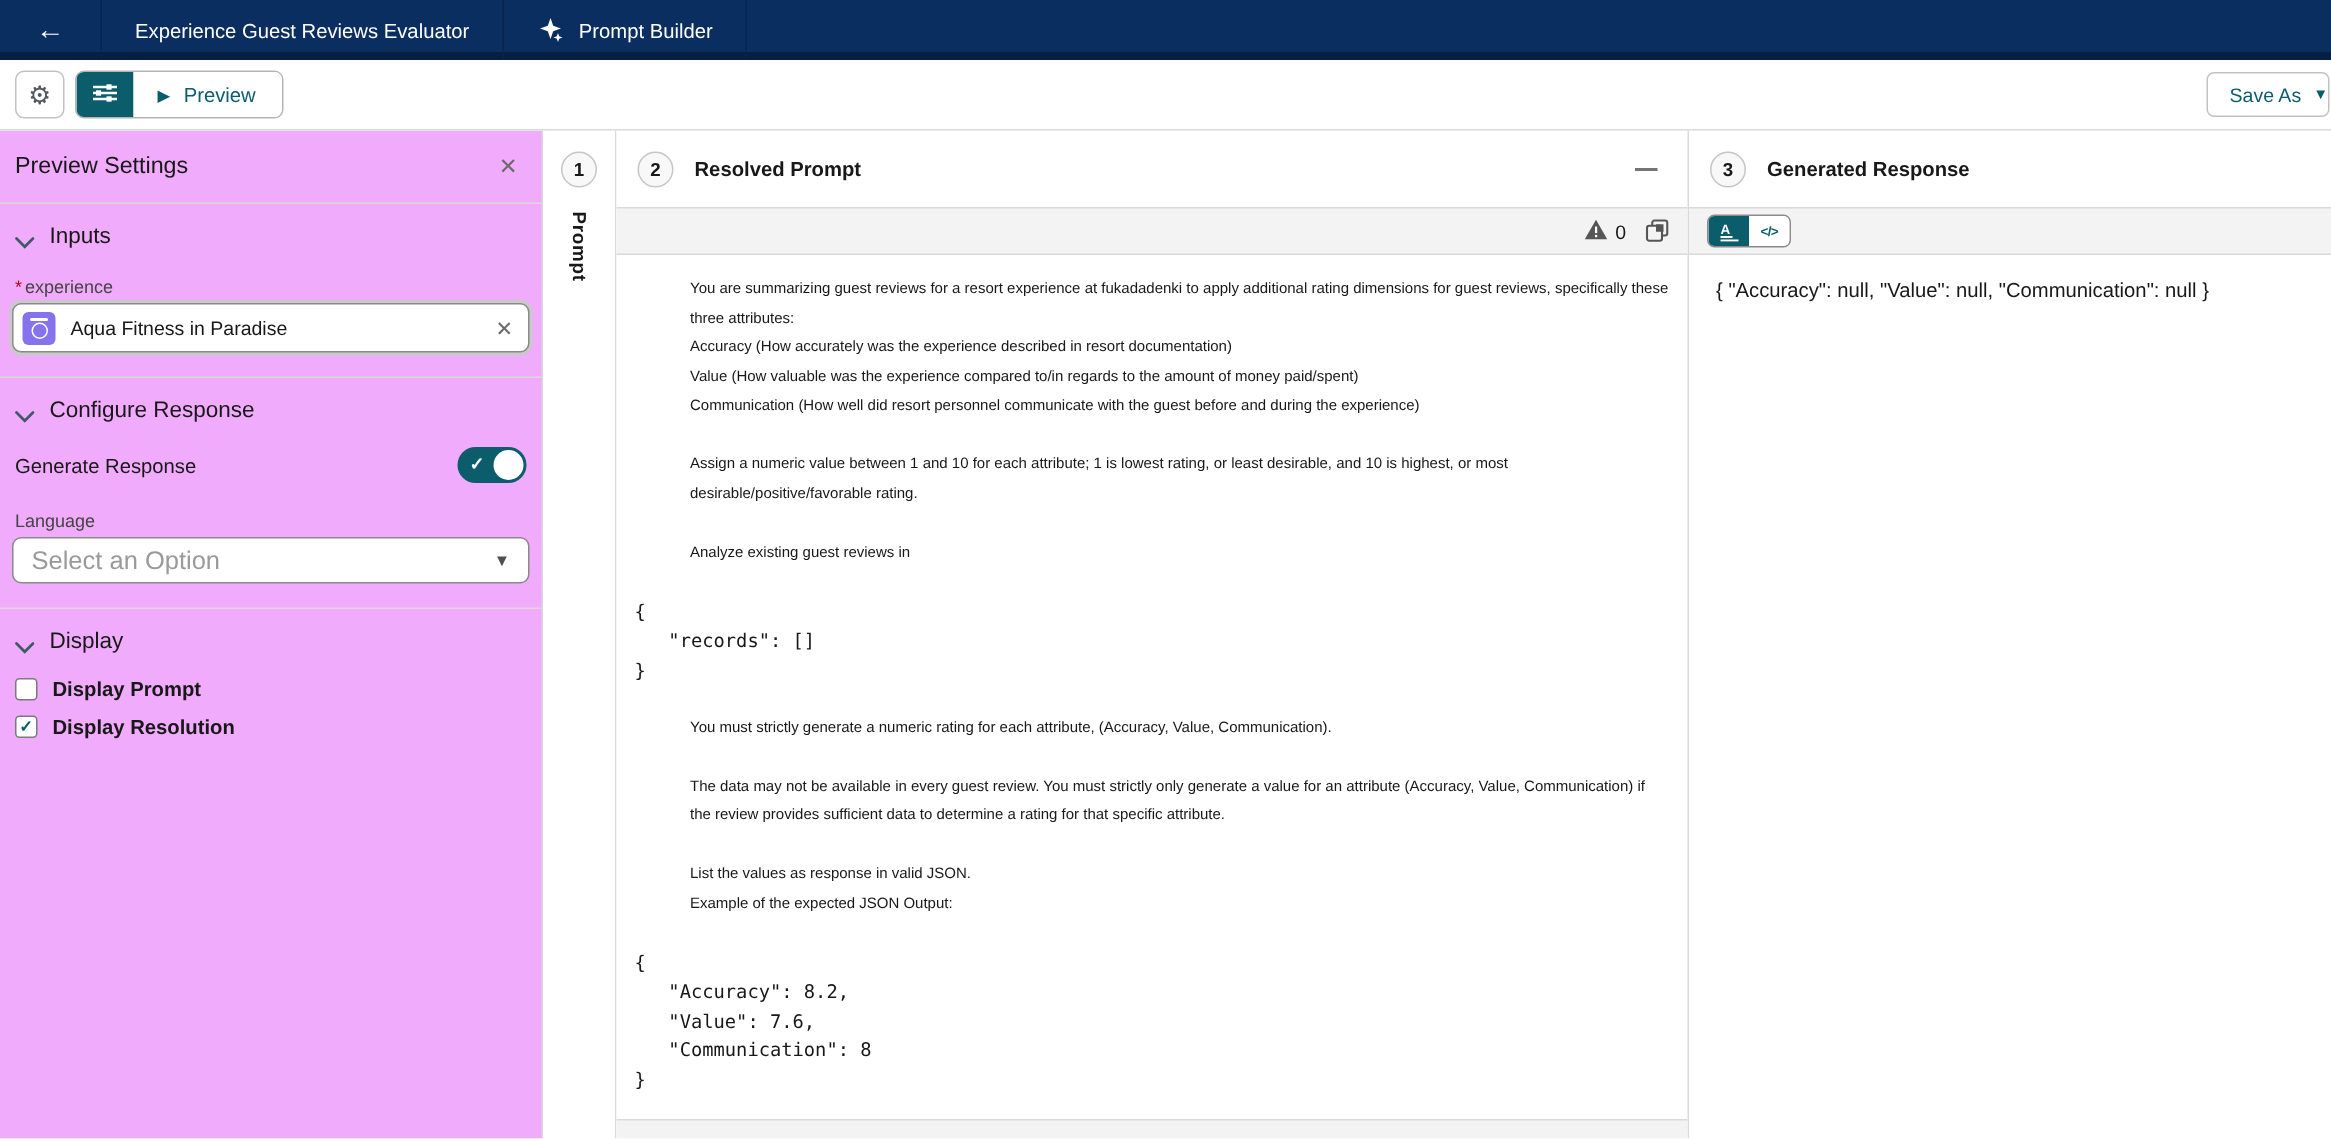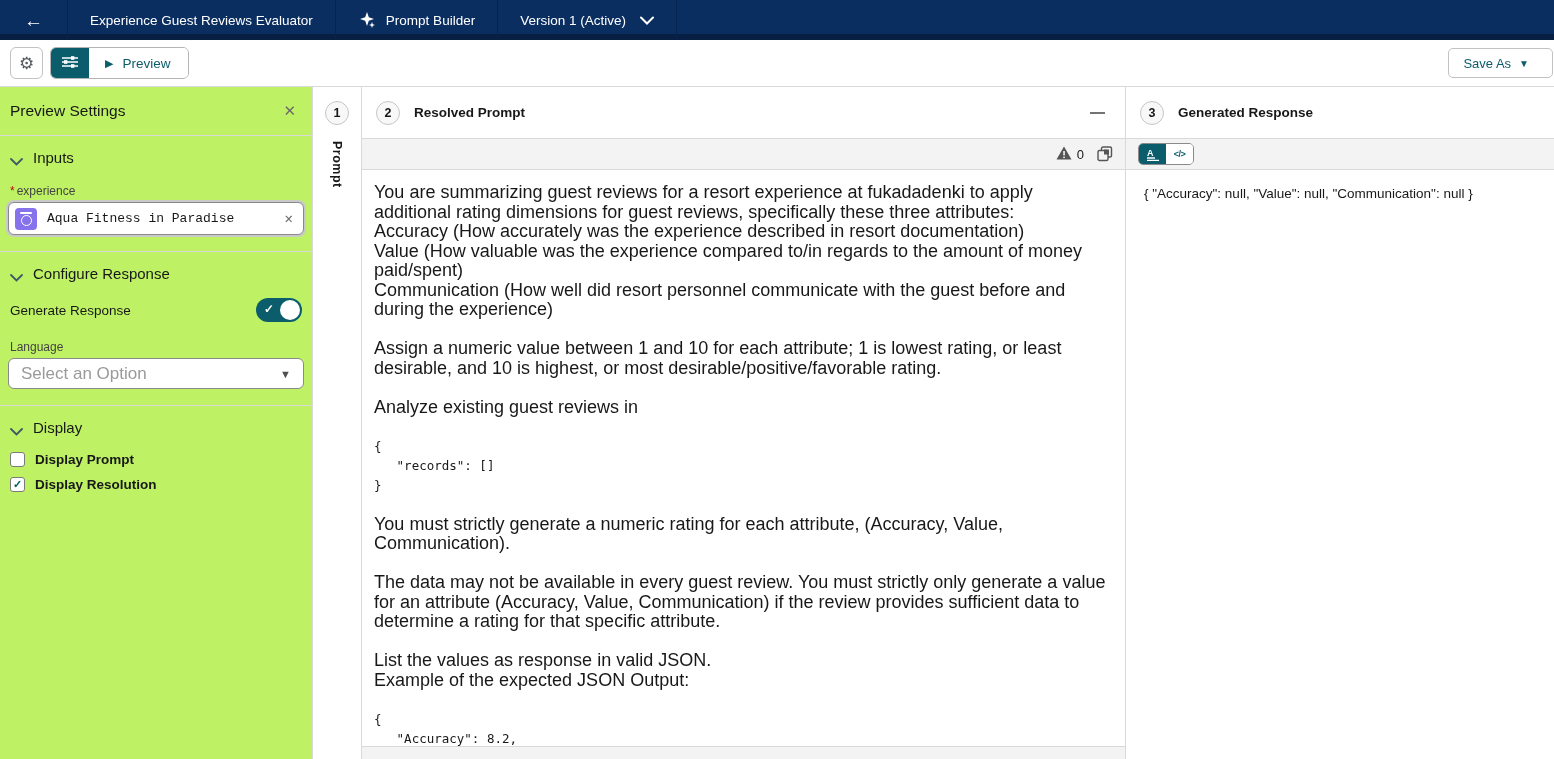--- a/index.html
+++ b/index.html
@@ -61,52 +61,52 @@
   }
   .seg-preview {
     background: #fff; color: #0b5d6b;
     display: flex; align-items: center; gap: 9px;
     padding: 0 18px 0 16px; font-size: 13.5px;
     cursor: pointer;
   }
   .play-glyph { font-size: 11px; }
   .save-as-btn {
     position: absolute; right: 1px; top: 8px;
-    height: 30px; padding: 0 23px 0 14px;
+    height: 30px; padding: 0 0 0 14px;
     border: 1px solid #c2c2c2; border-radius: 5px;
     background: #fff; color: #0b5d6b; font-size: 13px;
     display: flex; align-items: center; gap: 8px;
     cursor: pointer;
   }
   .save-caret { font-size: 10px; color: #0b5d6b; }
 
   
   .main { display: flex; height: 672px; }
 
   
-  .left-panel { width: 313px; border-right: 1px solid #d9d9d9; background: #bef264; }
+  .left-panel { width: 362px; border-right: 1px solid #d9d9d9; background: #f0abfc; }
   .lp-header {
     height: 49px; border-bottom: 1px solid #d9d9d9;
     display: flex; align-items: center; justify-content: space-between;
     padding: 0 16px 0 10px;
   }
   .lp-title { font-size: 15.5px; color: #181818; }
   .close-x { font-size: 15px; color: #6b6b6b; cursor: pointer; }
   .lp-section { padding: 13px 8px 16px 8px; border-bottom: 1px solid #d9d9d9; }
   .lp-section.last { border-bottom: none; }
   .sec-head { display: flex; align-items: flex-end; gap: 10px; cursor: pointer; padding-left: 2px; }
   .sec-head .chev { display: flex; }
   .sec-title { font-size: 15px; }
   .field-label { font-size: 12px; color: #444; margin: 18px 0 4px 2px; }
   .req { color: #ba0517; margin-right: 2px; }
   .pill-input {
     height: 33px; border: 1px solid #8a8a8a; border-radius: 6px;
     box-shadow: 0 0 0 1px #fff inset, 0 0 0 2px #c9c9c9;
     display: flex; align-items: center; gap: 10px;
-    padding: 0 10px 0 6px; background: #fff; font-family: Liberation Mono, monospace;
+    padding: 0 10px 0 6px; background: #fff;
   }
   .pill-obj-icon {
     width: 22px; height: 22px; border-radius: 4px;
     background: #8672ed; position: relative; flex: none;
   }
   .pill-obj-icon::before {
     content: ""; position: absolute; left: 5px; right: 5px; top: 4px;
     height: 2px; background: #fff; border-radius: 1px;
   }
   .pill-obj-icon::after {
@@ -177,21 +177,21 @@
     height: 32px; background: #f3f3f3;
     border-top: 1px solid #d9d9d9; border-bottom: 1px solid #d9d9d9;
     display: flex; align-items: center; padding: 0 12px; flex: none;
   }
   .mid-tools { margin-left: auto; display: flex; align-items: center; gap: 13px; }
   .warn-wrap { display: flex; align-items: center; gap: 5px; }
   .warn-count { font-size: 13px; }
   .tool-icon { display: flex; align-items: center; cursor: pointer; }
 
   .mid-content { flex: 1; overflow: hidden; padding: 13px 12px 0 12px; }
-  .pb-p { font-size: 18px; line-height: 19.5px; white-space: pre-wrap; margin-bottom: 19.5px; }
+  .pb-p { font-size: 10px; line-height: 19.5px; white-space: pre-wrap; margin-bottom: 19.5px; margin-left: 37px; }
   .pb-code { font-family: "DejaVu Sans Mono", monospace; font-size: 12.5px; line-height: 19.5px; white-space: pre; margin: 0 0 19.5px 0; }
   .mid-footer { height: 13px; background: #f3f3f3; border-top: 1px solid #d9d9d9; flex: none; }
 
   .view-seg {
     display: flex; border: 1px solid #8a8a8a; border-radius: 5px; overflow: hidden; height: 22px;
   }
   .view-seg .vbtn {
     width: 27px; display: flex; align-items: center; justify-content: center; cursor: pointer;
     background: #fff;
   }
@@ -210,28 +210,20 @@
     <span>Experience Guest Reviews Evaluator</span>
   </div>
   <div class="nav-cell">
     <span class="brand-icon">
       <svg width="18" height="18" viewBox="0 0 18 18">
         <path d="M9 1 L10.8 6.2 L16 8 L10.8 9.8 L9 15 L7.2 9.8 L2 8 L7.2 6.2 Z" fill="#ffffff"></path>
         <path d="M14 11 L14.8 13.2 L17 14 L14.8 14.8 L14 17 L13.2 14.8 L11 14 L13.2 13.2 Z" fill="#ffffff"></path>
       </svg>
     </span>
     <span>Prompt Builder</span>
-  </div>
-  <div class="nav-cell">
-    <span>Version 1 (Active)</span>
-    <span class="nav-caret">
-      <svg width="14" height="9" viewBox="0 0 14 9">
-          <polyline points="1,1.5 7,7.5 13,1.5" fill="none" stroke="#ffffff" stroke-width="2" stroke-linecap="round"></polyline>
-        </svg>
-    </span>
   </div>
 </div>
 
 <div class="toolbar">
   <div class="icon-btn">
     <span class="gear-glyph">⚙</span>
   </div>
   <div class="seg-group">
     <div class="seg-filter">
       <span>

